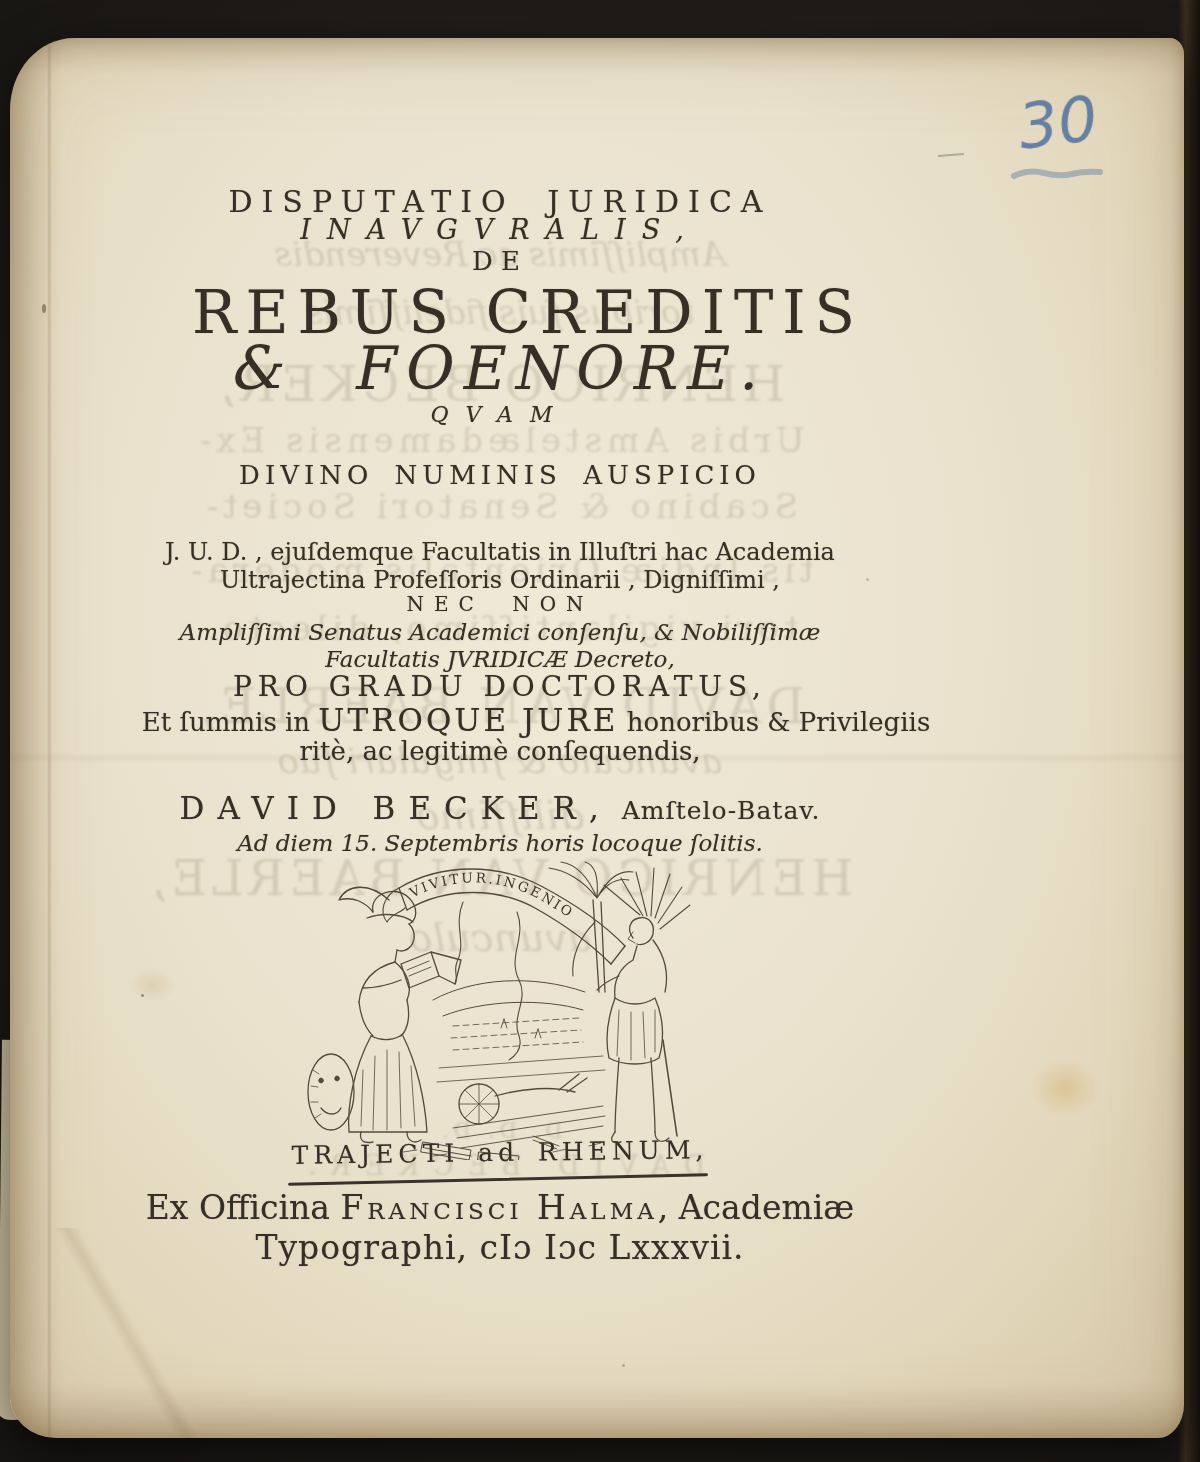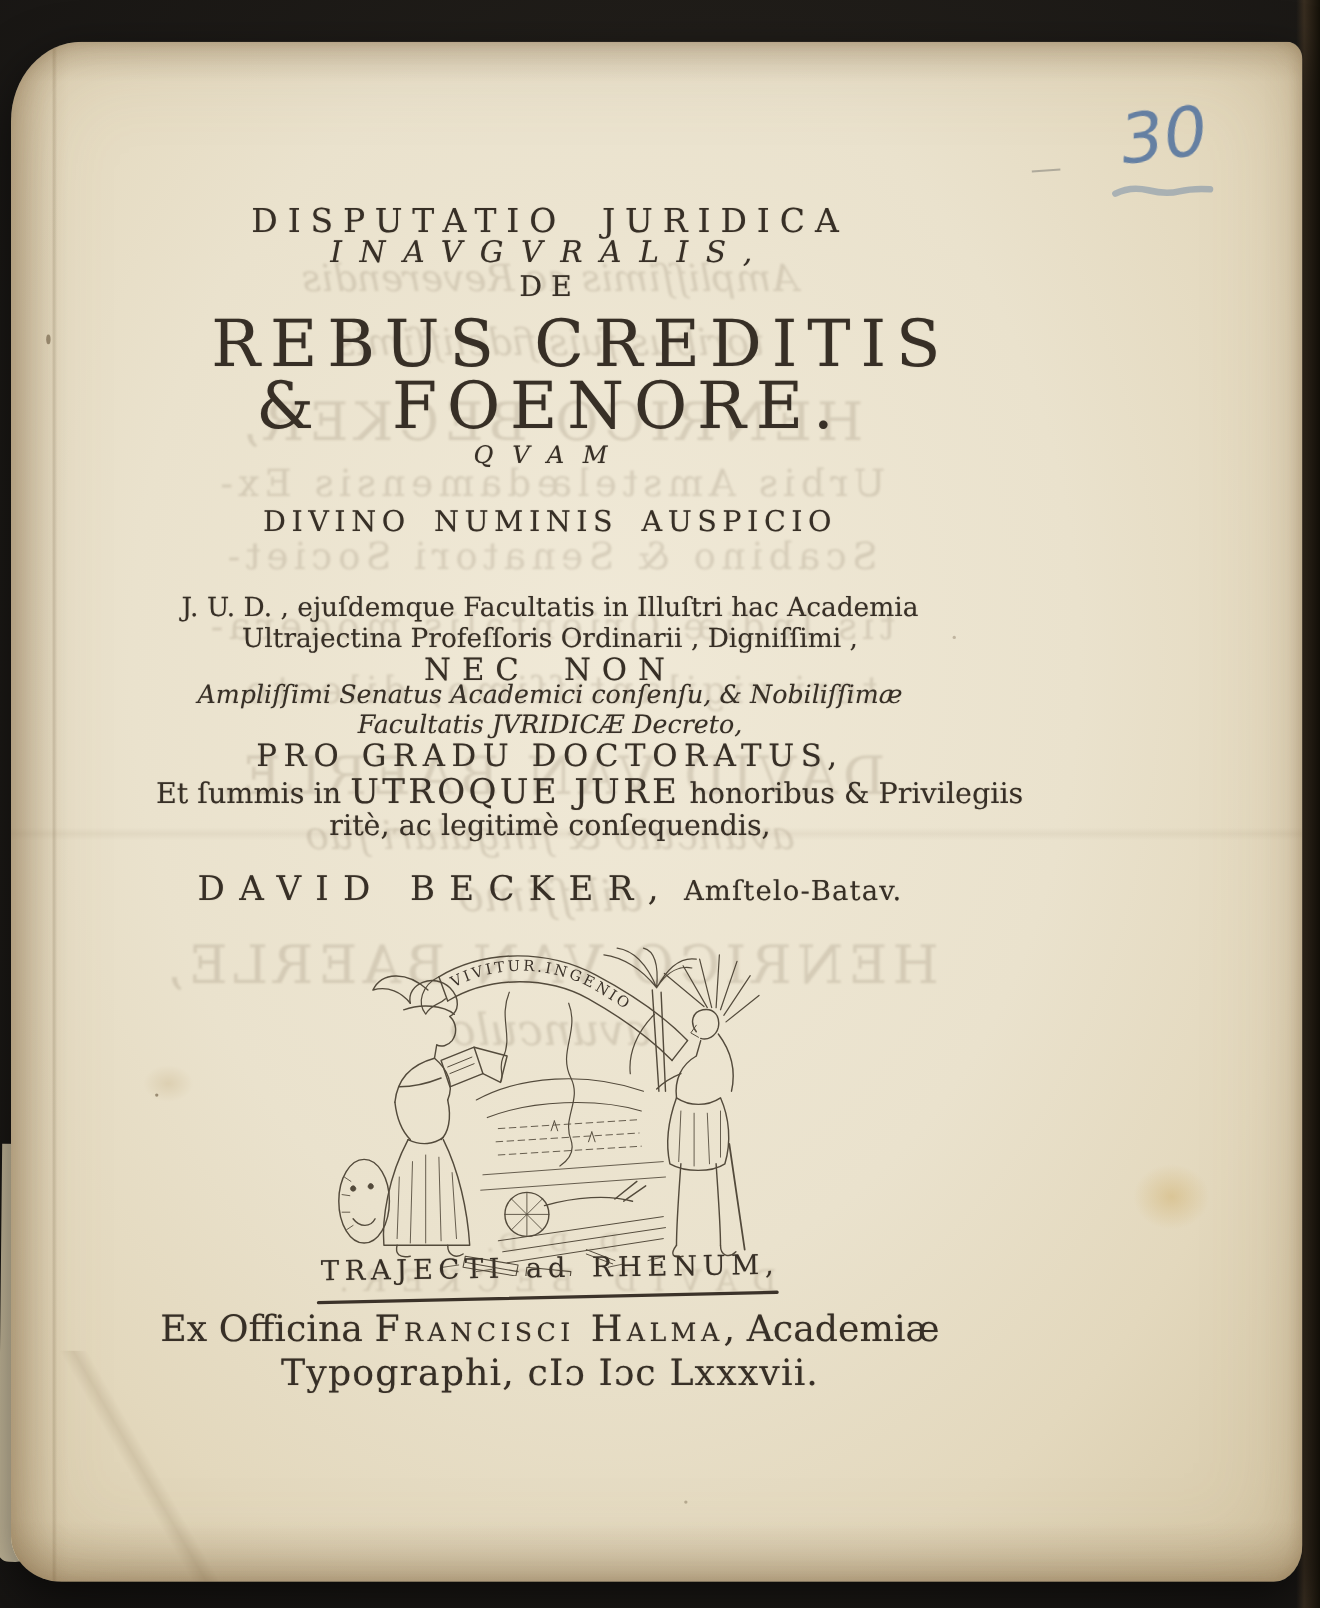--- a/index.html
+++ b/index.html
@@ -45,28 +45,28 @@
   .g-caps{letter-spacing:5px;}
   .g-it{font-style:italic;}
 
   .line{position:absolute;left:0;width:980px;text-align:center;color:#372f26;white-space:nowrap;
     text-shadow:0 0 1px rgba(55,47,38,.35);}
   .it{font-style:italic;}
   .l1 {top:146px;font-size:30px;letter-spacing:9px;word-spacing:14px;}
   .l2 {top:176px;font-size:27px;letter-spacing:16px;}
   .l3 {top:208px;font-size:26px;letter-spacing:8px;}
   .l4 {top:240px;font-size:59px;letter-spacing:9px;padding-left:28px;}
-  .l5 {top:296px;font-size:59px;letter-spacing:9px;word-spacing:34px;}
+  .l5 {top:296px;font-size:59px;letter-spacing:9px;word-spacing:34px;font-style:italic;}
   .l6 {top:364px;font-size:22px;letter-spacing:17px;}
   .l7 {top:390px;font-size:26px;letter-spacing:5px;word-spacing:8px;margin-top:32px;}
   .l8 {top:417px;font-size:29px;}
   .l9 {top:450px;font-size:44px;letter-spacing:4px;}
   .l10{top:500px;font-size:24px;}
   .l11{top:528px;font-size:24px;}
-  .l12{top:554px;font-size:28px;letter-spacing:10px;word-spacing:12px;}
+  .l12{top:554px;font-size:20px;letter-spacing:10px;word-spacing:12px;}
   .l13{top:581px;font-size:23px;}
   .l14{top:608px;font-size:23px;}
   .l15{top:632px;font-size:28px;letter-spacing:6px;}
   .l16{top:664px;font-size:26px;padding-left:36px;}
   .l16 .emph{font-size:31px;letter-spacing:3px;}
   .l17{top:698px;font-size:26px;}
   .l18{top:728px;font-size:22px;letter-spacing:2px;word-spacing:6px;}
   .l19{top:752px;font-size:31px;}
   .l19 .name{letter-spacing:13px;text-align:center;}
   .l19 .origin{font-size:25px;letter-spacing:1px;margin-left:10px;}
@@ -128,20 +128,21 @@
       <div class="line l7">DIVINO NUMINIS AUSPICIO</div>
       <div class="line l10">J. U. D. , ejuſdemque Facultatis in Illuſtri hac Academia</div>
       <div class="line l11">Ultrajectina Profeſſoris Ordinarii , Digniſſimi ,</div>
       <div class="line l12">NEC NON</div>
       <div class="line l13 it">Ampliſſimi Senatus Academici conſenſu, &amp; Nobiliſſimæ</div>
       <div class="line l14 it">Facultatis JVRIDICÆ Decreto,</div>
       <div class="line l15">PRO GRADU DOCTORATUS,</div>
       <div class="line l16"><span>Et ſummis in </span><span class="emph">UTROQUE JURE</span><span> honoribus &amp; Privilegiis</span></div>
       <div class="line l17">ritè, ac legitimè conſequendis,</div>
       <div class="line l19"><span class="name">DAVID BECKER,</span><span class="origin">Amſtelo-Batav.</span></div>
+      <div class="line l20 it">Ad diem 15. Septembris horis locoque ſolitis.</div>
 
       <div class="line impr-place">TRAJECTI ad RHENUM,</div>
       <div class="impr-rule"></div>
       <div class="line impr-office"><span>Ex Officina </span><span class="sc">Francisci Halma</span><span>, Academiæ</span></div>
       <div class="line impr-year">Typographi, cIɔ Iɔc Lxxxvii.</div>
     </div>
 
     <div class="vignette">
       <svg width="395" height="300" viewBox="0 0 395 300">
         <g stroke="#433a2c" fill="none" stroke-width="1.3" stroke-linecap="round" stroke-linejoin="round" opacity=".9">

